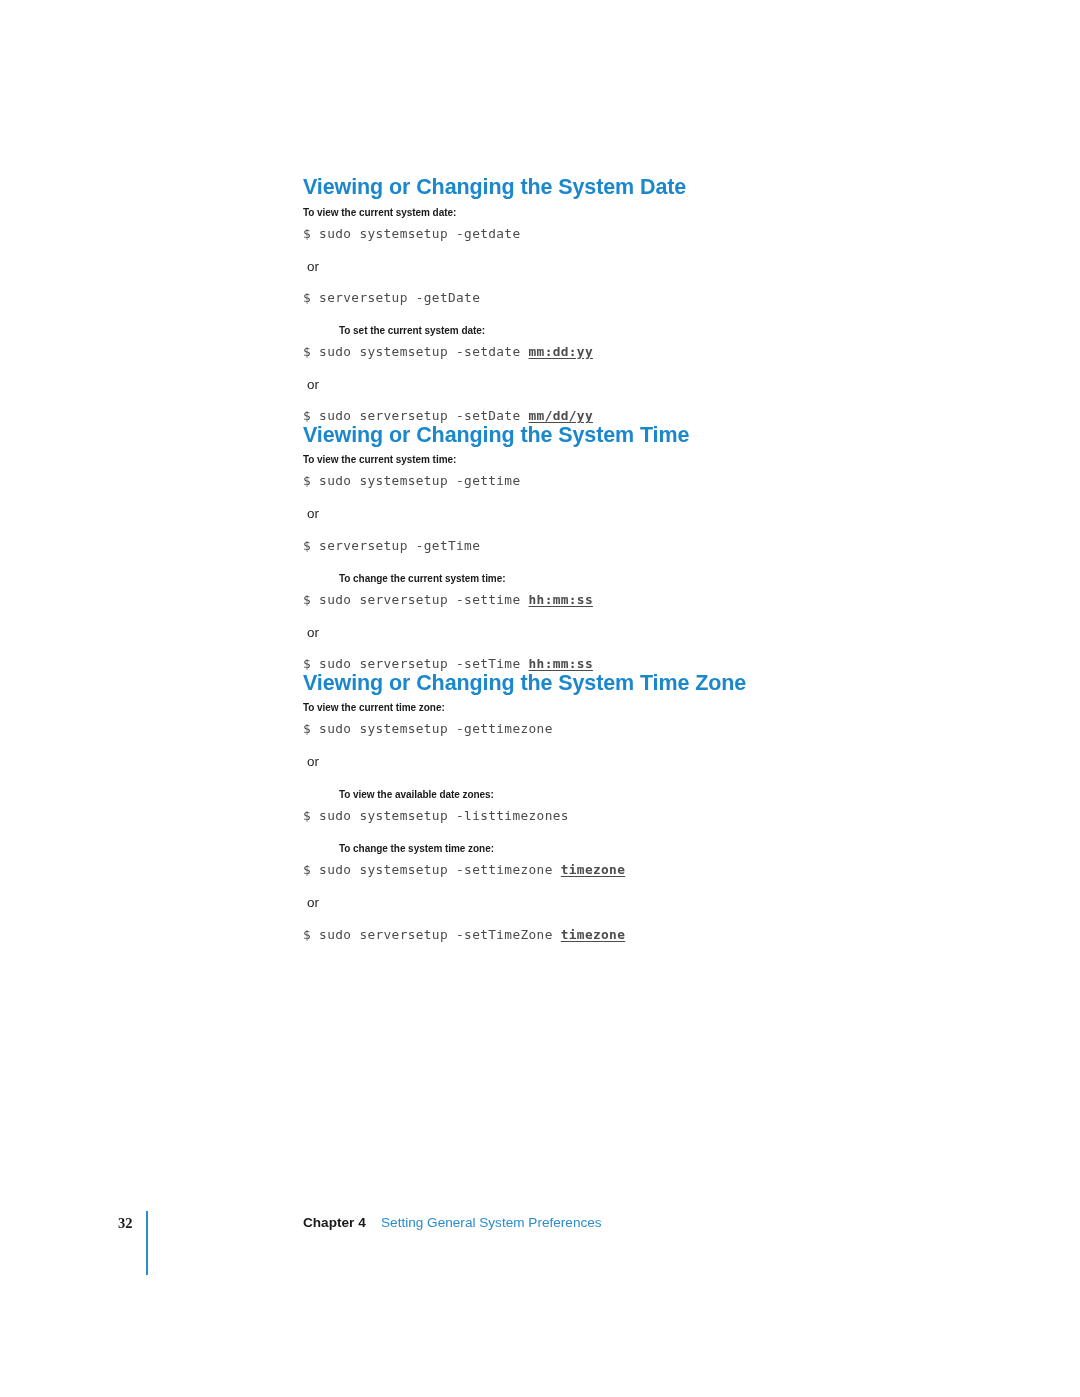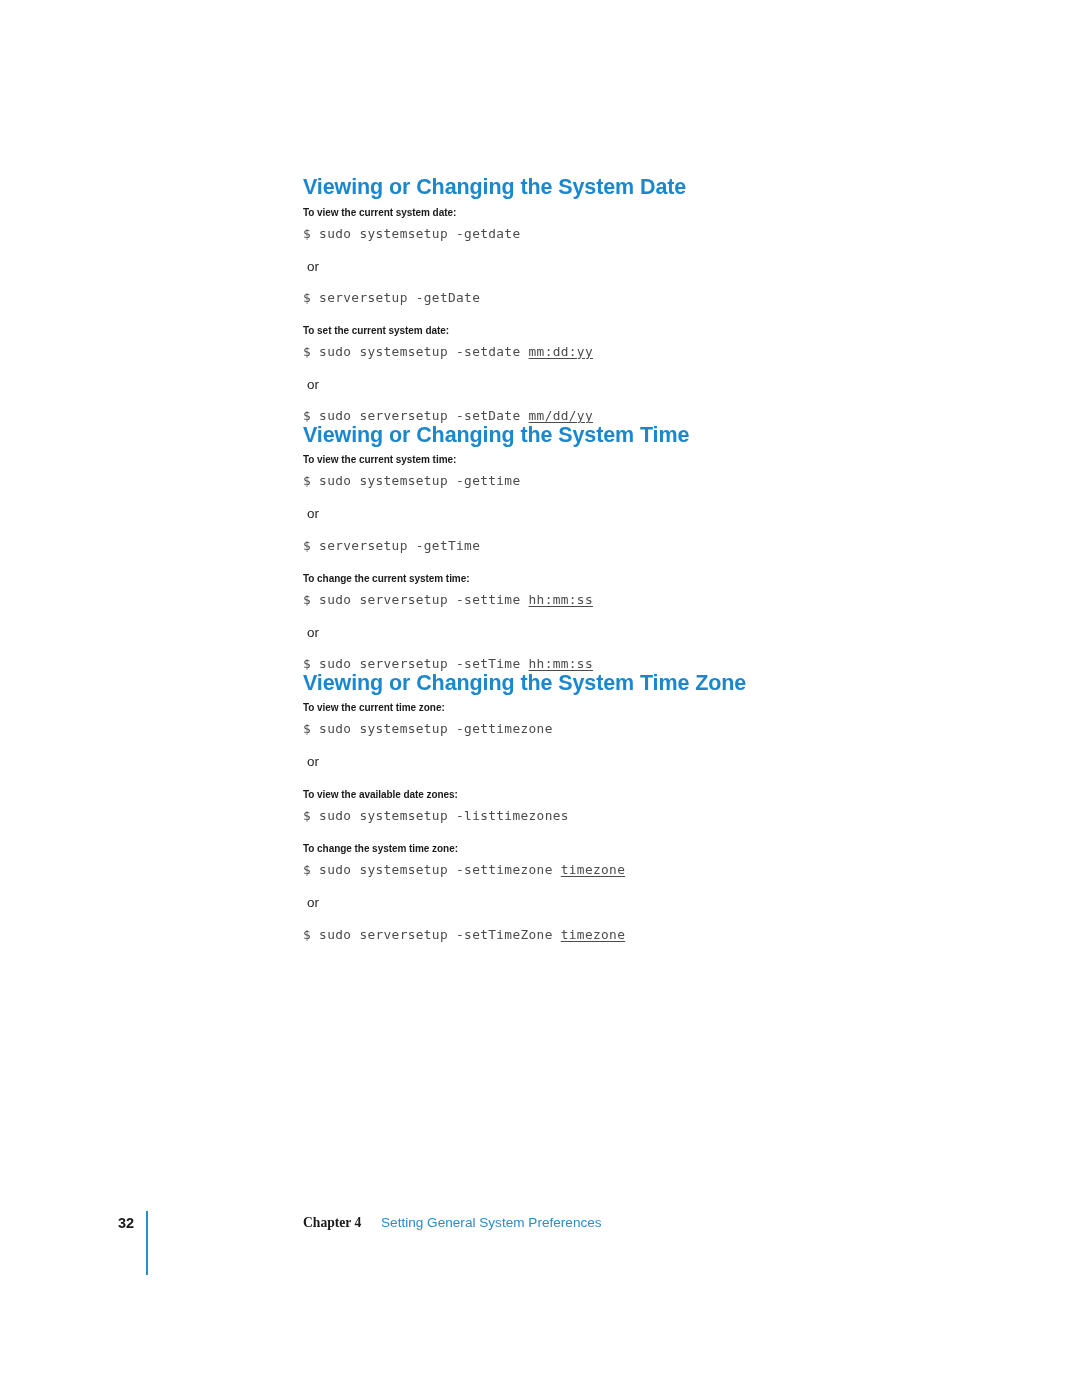--- a/index.html
+++ b/index.html
@@ -50,35 +50,37 @@
     font-size: 10px;
     font-weight: bold;
     color: #1a1a1a;
     line-height: 1.2;
     margin: 8px 0 0 0;
     letter-spacing: -0.05px;
     white-space: nowrap;
   }
   .block + .block .task-heading {
     margin-top: 19px;
+    margin-left: 36px;
   }
 
   
   .code {
     font-family: "DejaVu Sans Mono", "Liberation Mono", monospace;
     font-size: 12.8px;
     color: #4c4c4c;
     line-height: 1.25;
     margin: 7px 0 0 0;
     white-space: pre;
     letter-spacing: 0.35px;
   }
   .code .arg {
     text-decoration: underline;
     text-underline-offset: 2px;
+    font-weight: bold;
   }
 
   
   .or {
     font-family: "Liberation Sans", sans-serif;
     font-size: 13.5px;
     color: #231f20;
     line-height: 1.2;
     margin: 17px 0 0 4px;
   }
@@ -91,38 +93,38 @@
     position: absolute;
     left: 0;
     top: 1208px;
     width: 1080px;
     height: 80px;
   }
   .folio {
     position: absolute;
     left: 118px;
     top: 7px;
-    font-family: Liberation Sans, sans-serif;
+    font-family: Liberation Serif, serif;
     font-size: 14.5px;
     font-weight: bold;
     color: #1a1a1a;
   }
   .folio-rule {
     position: absolute;
     left: 146px;
     top: 3px;
     width: 1.6px;
     height: 64px;
     background: #2b8ccc;
   }
   .footer-chapter {
     position: absolute;
     left: 303px;
     top: 7px;
-    font-family: Liberation Serif, serif;
+    font-family: Liberation Sans, sans-serif;
     font-size: 13.6px;
     font-weight: bold;
     color: #1a1a1a;
     white-space: nowrap;
   }
   .footer-title {
     position: absolute;
     left: 381px;
     top: 7px;
     font-family: "Liberation Sans", sans-serif;

